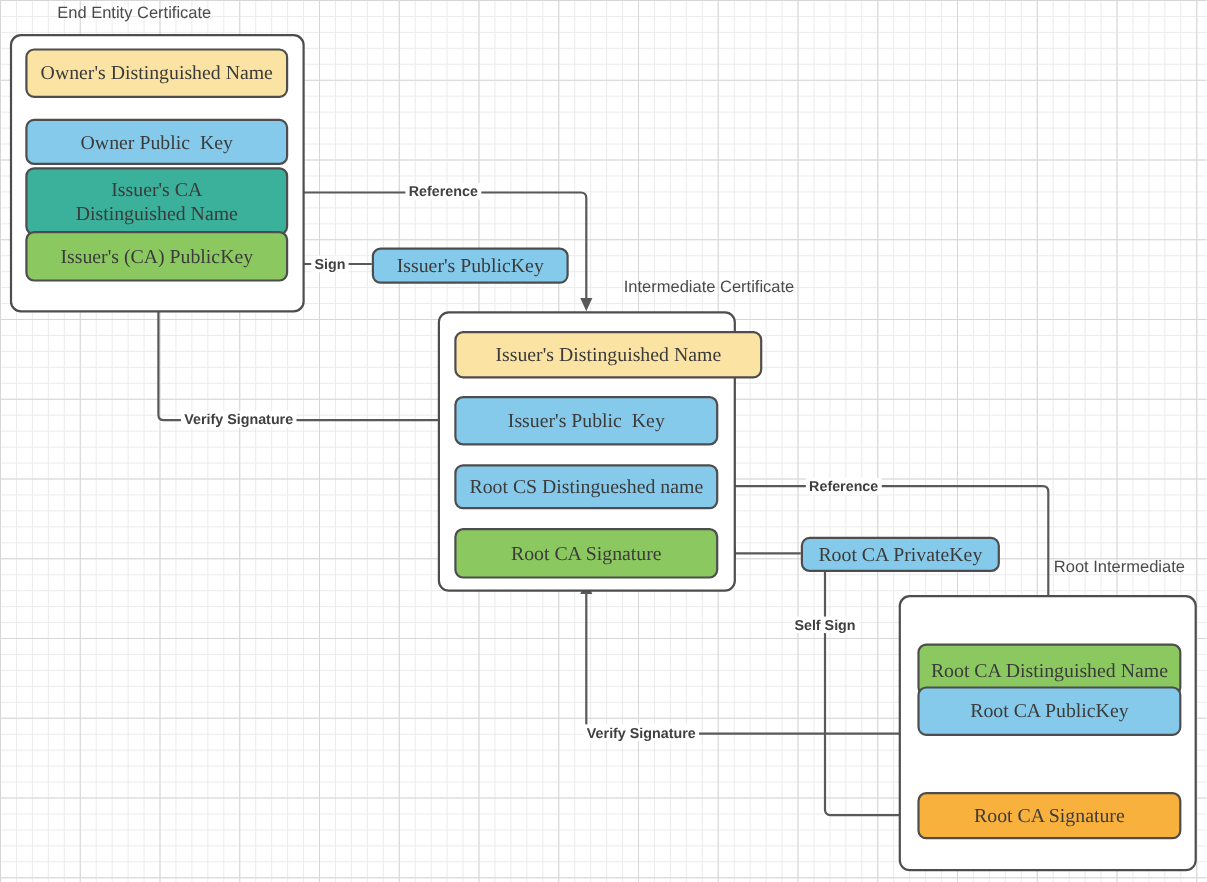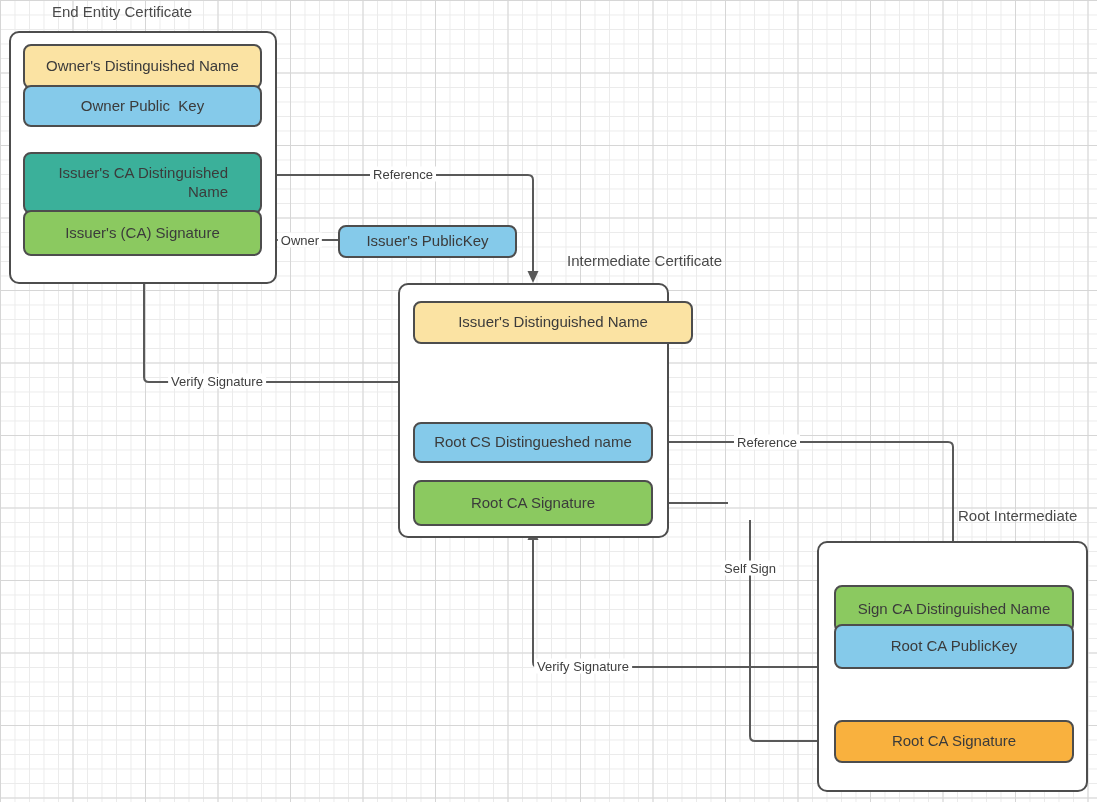--- a/index.html
+++ b/index.html
@@ -18,36 +18,36 @@
   .wires path { fill:none; stroke:var(--line,#595959); stroke-width:2; }
   .wires polygon { fill:var(--line,#4d4d4d); stroke:none; }
   .container {
     position:absolute; background:#ffffff;
     border:2px solid var(--border,#4d4d4d); border-radius:10px; box-sizing:border-box;
   }
   .field {
     position:absolute; box-sizing:border-box;
     border:2px solid var(--border,#4d4d4d); border-radius:8px;
     display:flex; align-items:center; justify-content:center;
-    font-size:15px; line-height:1.25; color:var(--text,#3b3b3b);
-    text-align:right; padding:0 6px;
+    font-size:18px; line-height:1.25; color:var(--text,#3b3b3b);
+    text-align:center; padding:0 6px;font-family:Liberation Serif, serif;
   }
   .field span { white-space:pre-wrap; }
   .field.tight { padding:0 32px; }
   .yellow { background:var(--yellow,#FBE3A3); }
   .blue   { background:var(--blue,#85CAEA); }
   .teal   { background:var(--teal,#3BB09A); }
   .green  { background:var(--green,#8BC960); }
   .orange { background:var(--orange,#F9B13E); }
   .title {
     position:absolute; font-size:15px; color:var(--title_text,#4a4a4a); white-space:nowrap;
   }
   .wire-label {
     position:absolute; transform:translate(-50%,-50%);
-    font-size:13px; font-weight:normal; color:var(--label_text,#3f3f3f);
+    font-size:13px; font-weight:bold; color:var(--label_text,#3f3f3f);
     background:#ffffff; padding:0 3px; white-space:nowrap;
   }
 </style>
 </head>
 <body>
 
 <div class="canvas">
 
   <svg class="wires" viewBox="0 0 1097 802">
     <path d="M 263 175 H 528 Q 533 175 533 180 V 272"></path>
@@ -70,58 +70,64 @@
 
     <path d="M 834 667 H 538 Q 533 667 533 662 V 539"></path>
     <polygon points="533,528 527.5,540 538.5,540"></polygon>
   </svg>
 
   <div class="title" style="left:52px;top:3px">End Entity Certificate</div>
   <div class="container" style="left:9px;top:31px;width:268px;height:253px"></div>
   <div class="field yellow" style="left:23px;top:44px;width:239px;height:45px">
     <span>Owner's Distinguished Name</span>
   </div>
-  <div class="field blue" style="left:23px;top:85px;width:239px;height:42px">
+  <div class="field blue" style="left:23px;top:108px;width:239px;height:42px">
     <span>Owner Public  Key</span>
   </div>
   <div class="field teal tight" style="left:23px;top:152px;width:239px;height:62px">
     <span>Issuer's CA Distinguished Name</span>
   </div>
   <div class="field green" style="left:23px;top:210px;width:239px;height:46px">
-    <span>Issuer's (CA) Signature</span>
+    <span>Issuer's (CA) PublicKey</span>
   </div>
 
   <div class="title" style="left:567px;top:252px">Intermediate Certificate</div>
   <div class="container" style="left:398px;top:283px;width:271px;height:255px"></div>
   <div class="field yellow" style="left:413px;top:301px;width:280px;height:43px">
     <span>Issuer's Distinguished Name</span>
+  </div>
+  <div class="field blue" style="left:413px;top:360px;width:240px;height:45px">
+    <span>Issuer's Public  Key</span>
   </div>
   <div class="field blue" style="left:413px;top:422px;width:240px;height:41px">
     <span>Root CS Distingueshed name</span>
   </div>
   <div class="field green" style="left:413px;top:480px;width:240px;height:46px">
     <span>Root CA Signature</span>
   </div>
 
   <div class="title" style="left:958px;top:507px">Root Intermediate</div>
   <div class="container" style="left:817px;top:541px;width:271px;height:251px"></div>
   <div class="field green" style="left:834px;top:585px;width:240px;height:48px">
-    <span>Sign CA Distinguished Name</span>
+    <span>Root CA Distinguished Name</span>
   </div>
   <div class="field blue" style="left:834px;top:624px;width:240px;height:45px">
     <span>Root CA PublicKey</span>
   </div>
   <div class="field orange" style="left:834px;top:720px;width:240px;height:43px">
     <span>Root CA Signature</span>
   </div>
 
   <div class="field blue" style="left:338px;top:225px;width:179px;height:33px">
     <span>Issuer's PublicKey</span>
   </div>
+  <div class="field blue" style="left:728px;top:488px;width:181px;height:32px">
+    <span>Root CA PrivateKey</span>
+  </div>
 
   <div class="wire-label" style="left:403px;top:174px">Reference</div>
-  <div class="wire-label" style="left:300px;top:240px">Owner</div>
+  <div class="wire-label" style="left:300px;top:240px">Sign</div>
   <div class="wire-label" style="left:217px;top:381px">Verify Signature</div>
   <div class="wire-label" style="left:767px;top:442px">Reference</div>
   <div class="wire-label" style="left:750px;top:568px">Self Sign</div>
   <div class="wire-label" style="left:583px;top:666px">Verify Signature</div>
 
 </div>
 
 </body></html>

